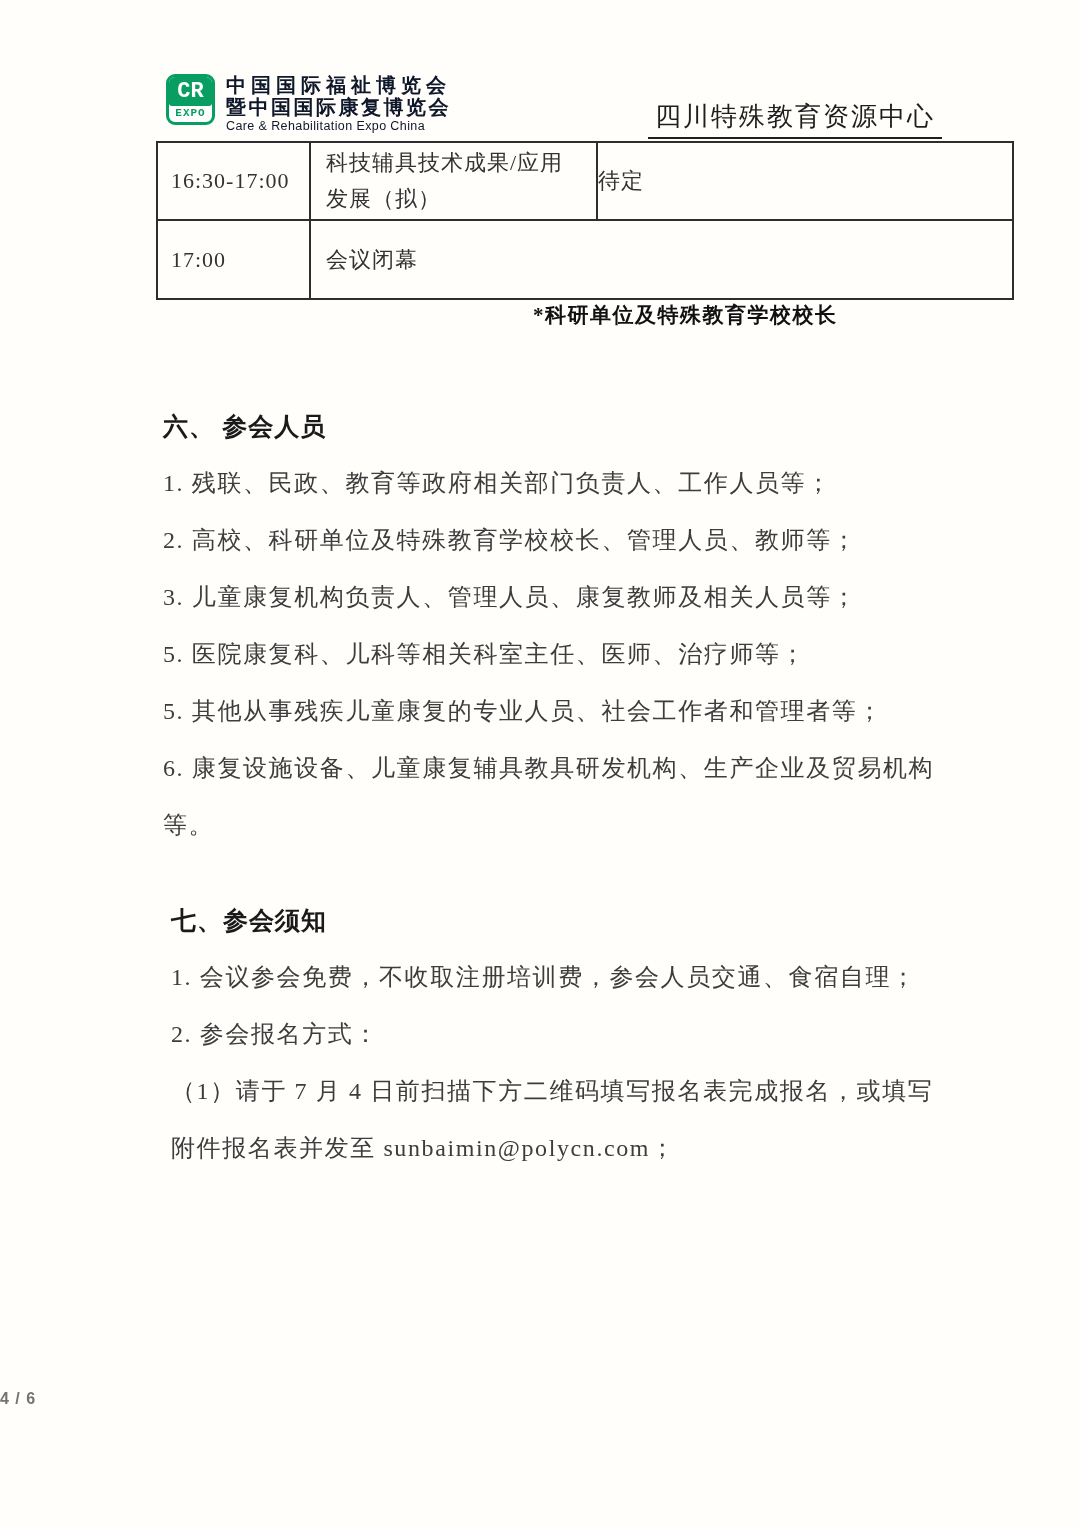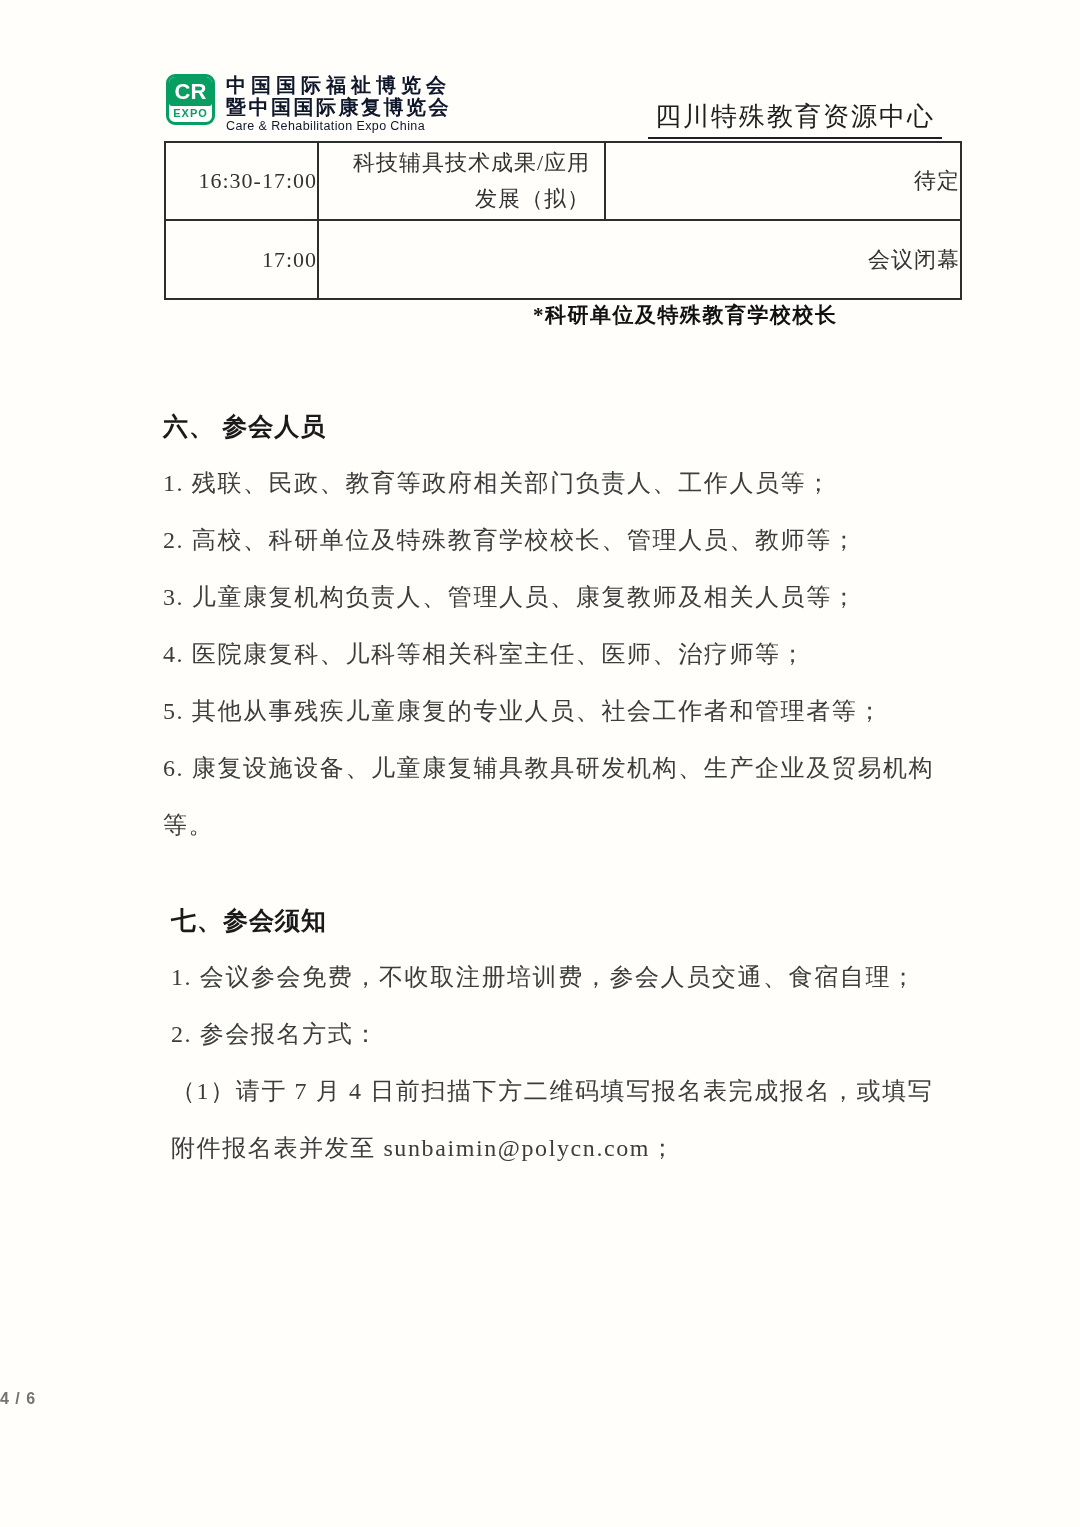--- a/index.html
+++ b/index.html
@@ -14,21 +14,21 @@
     overflow:hidden;
   }
 
   
   .logo { position:absolute; left:166px; top:74px; display:flex; gap:11px; align-items:flex-start; }
   .logo-box {
     width:49px; height:51px; flex:0 0 auto;
     border:3px solid #089E62; border-radius:9px;
     background:#fff; overflow:hidden;
     display:flex; flex-direction:column;
-    font-family:Liberation Sans, sans-serif;
+    font-family:Liberation Mono, monospace;
   }
   .logo-cr {
     flex:1; background:#089E62; color:#ffffff;
     font-weight:bold; font-size:22px; letter-spacing:0;
     display:flex; align-items:center; justify-content:center;
     border-radius:0 0 3px 3px;
   }
   .logo-expo {
     height:16px; color:#089E62; font-weight:bold; font-size:11px;
     text-align:center; line-height:15px; letter-spacing:1px;
@@ -41,33 +41,33 @@
   .org-title {
     position:absolute; left:648px; top:99px; width:294px;
     text-align:center;
     font-size:26px; letter-spacing:2px; color:#1e1e1e;
     padding-bottom:3px;
     border-bottom:2px solid #1e1e1e;
   }
 
   
   .agenda {
-    position:absolute; left:164px; top:141px;
-    border-collapse:collapse; table-layout:fixed;text-align:right;
+    position:absolute; left:156px; top:141px;
+    border-collapse:collapse; table-layout:fixed;
   }
   .agenda td {
     border:2px solid #2e2e2e;
     font-size:22px; letter-spacing:1px; color:#333;
     vertical-align:middle;
   }
   .agenda tr.r1 { height:78px; }
   .agenda tr.r2 { height:79px;padding-left:17px; }
   .agenda td.c1 { width:153px; padding-left:13px; }
   .agenda td.c2 { width:287px; padding:2px 14px 2px 15px; line-height:36px; }
-  .agenda td.c3 { width:356px; padding-left:14px; }
+  .agenda td.c3 { width:416px; }
   .agenda td.merged { padding-left:15px; }
 
   .agenda-note {
     position:absolute; left:533px; top:301px;
     font-weight:bold; font-size:21px; letter-spacing:1.5px; color:#111;
     white-space:nowrap;
   }
 
   
   .section { position:absolute; left:163px; width:810px; }
@@ -121,21 +121,21 @@
     </tr>
   </tbody>
     </table>
   <div class="agenda-note">*科研单位及特殊教育学校校长</div>
 
   <div class="section sec-attendees">
     <div class="line heading">六、 参会人员</div>
     <div class="line">1. 残联、民政、教育等政府相关部门负责人、工作人员等；</div>
     <div class="line">2. 高校、科研单位及特殊教育学校校长、管理人员、教师等；</div>
     <div class="line">3. 儿童康复机构负责人、管理人员、康复教师及相关人员等；</div>
-    <div class="line">4. 医院康复科、儿科等相关科室主任、医师、治疗师等；</div>
+    <div class="line">5. 医院康复科、儿科等相关科室主任、医师、治疗师等；</div>
     <div class="line">5. 其他从事残疾儿童康复的专业人员、社会工作者和管理者等；</div>
     <div class="line">6. 康复设施设备、儿童康复辅具教具研发机构、生产企业及贸易机构</div>
     <div class="line">等。</div>
   </div>
 
   <div class="section sec-notice">
     <div class="line heading">七、参会须知</div>
     <div class="line">1. 会议参会免费，不收取注册培训费，参会人员交通、食宿自理；</div>
     <div class="line">2. 参会报名方式：</div>
     <div class="line">（1）请于 7 月 4 日前扫描下方二维码填写报名表完成报名，或填写</div>

